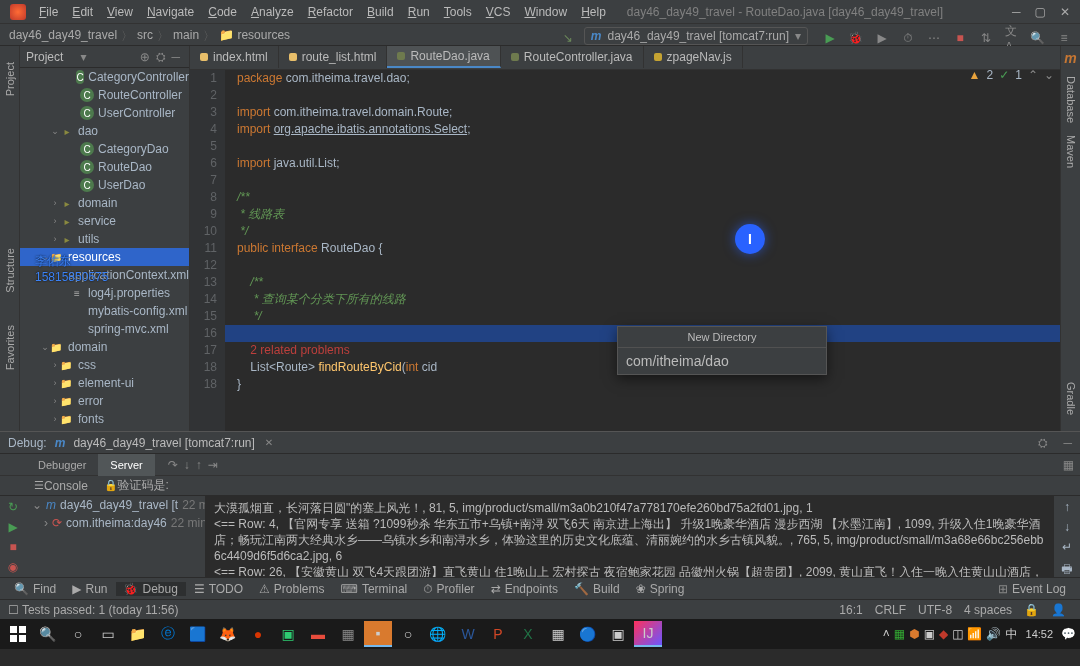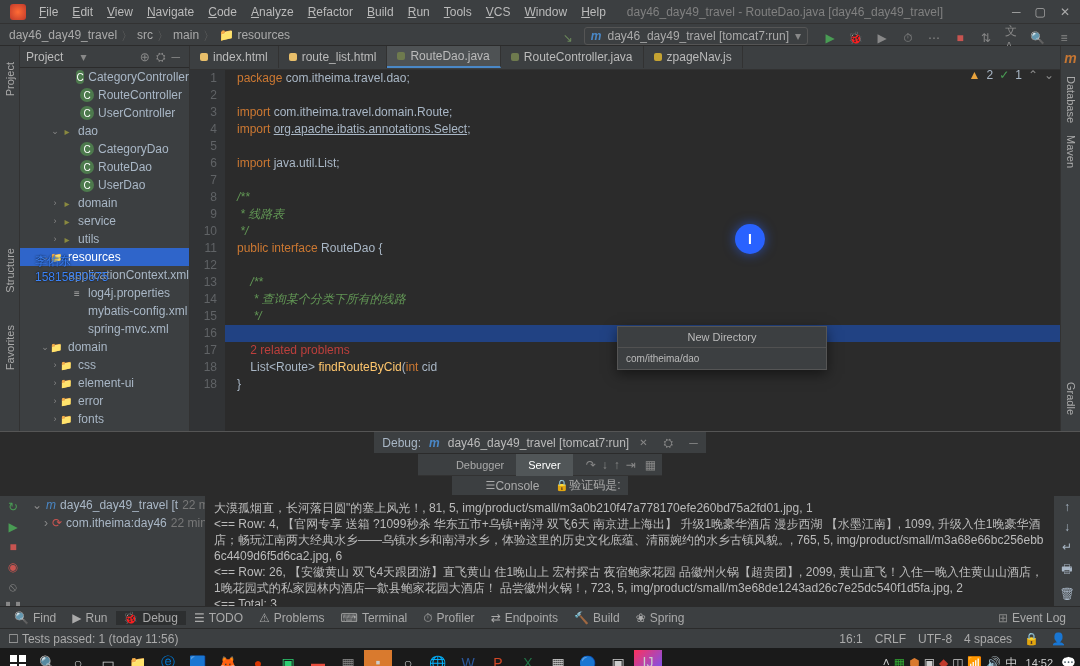--- a/index.html
+++ b/index.html
@@ -60,34 +60,34 @@
 .fn { color: #ffc66d; }
 .cls { color: #a9b7c6; }
 .err { color: #bc3f3c; }
 
 
 .cursor-dot { position: absolute; width: 30px; height: 30px; background: #2962ff; border-radius: 50%; display: flex; align-items: center; justify-content: center; color: #fff; font-weight: bold; font-size: 14px; top: 178px; left: 545px; box-shadow: 0 0 12px rgba(41,98,255,0.6); }
 
 
 .popup { position: absolute; left: 427px; top: 280px; width: 210px; background: #3c3f41; border: 1px solid #555; box-shadow: 0 4px 12px rgba(0,0,0,0.5); }
 .popup .popup-title { text-align: center; padding: 4px; color: #bbb; border-bottom: 1px solid #515151; font-size: 11px; }
-.popup .popup-input { padding: 5px 8px; color: #bbb; font-size: 10px; }
+.popup .popup-input { padding: 5px 8px; color: #bbb; font-size: 14px; }
 
 
 .code-status { position: absolute; top: 22px; right: 6px; display: flex; gap: 6px; align-items: center; font-size: 11px; }
 .warn-badge { color: #e8a33d; }
 .ok-badge { color: #499c54; }
 
 
 .right-gutter { width: 20px; background: #3c3f41; border-left: 1px solid #323232; display: flex; flex-direction: column; align-items: center; padding-top: 4px; }
 .right-gutter .vtab { writing-mode: vertical-rl; color: #aaa; font-size: 11px; padding: 6px 0; cursor: pointer; }
 .right-gutter .m-logo { color: #c57633; font-style: italic; font-weight: bold; font-size: 14px; margin-bottom: 4px; }
 
 
-.debug-panel { height: 175px; background: #2b2b2b; border-top: 1px solid #555; display: flex; flex-direction: column; align-items: center; }
+.debug-panel { height: 146px; background: #2b2b2b; border-top: 1px solid #555; display: flex; flex-direction: column; }
 .debug-header { height: 22px; background: #3c3f41; display: flex; align-items: center; padding: 0 8px; border-bottom: 1px solid #2b2b2b; gap: 8px; }
 .debug-header .dtitle { color: #bbb; }
 .debug-tabs { height: 22px; background: #3c3f41; display: flex; align-items: center; border-bottom: 1px solid #323232; }
 .dtab { padding: 0 12px; height: 22px; display: flex; align-items: center; color: #aaa; cursor: pointer; font-size: 11px; }
 .dtab.active { background: #515658; color: #fff; }
 .debug-body { flex: 1; display: flex; overflow: hidden; }
 .debug-left-tools { width: 26px; background: #3c3f41; display: flex; flex-direction: column; align-items: center; padding-top: 4px; gap: 6px; }
 .debug-left-tools .tbtn { width: 18px; height: 18px; display: flex; align-items: center; justify-content: center; cursor: pointer; color: #aaa; font-size: 12px; }
 .frames { width: 180px; background: #3c3f41; border-right: 1px solid #2b2b2b; overflow: hidden; font-size: 11px; }
 .frames .fitem { padding: 2px 6px; display: flex; align-items: center; gap: 4px; cursor: pointer; white-space: nowrap; overflow: hidden; }

